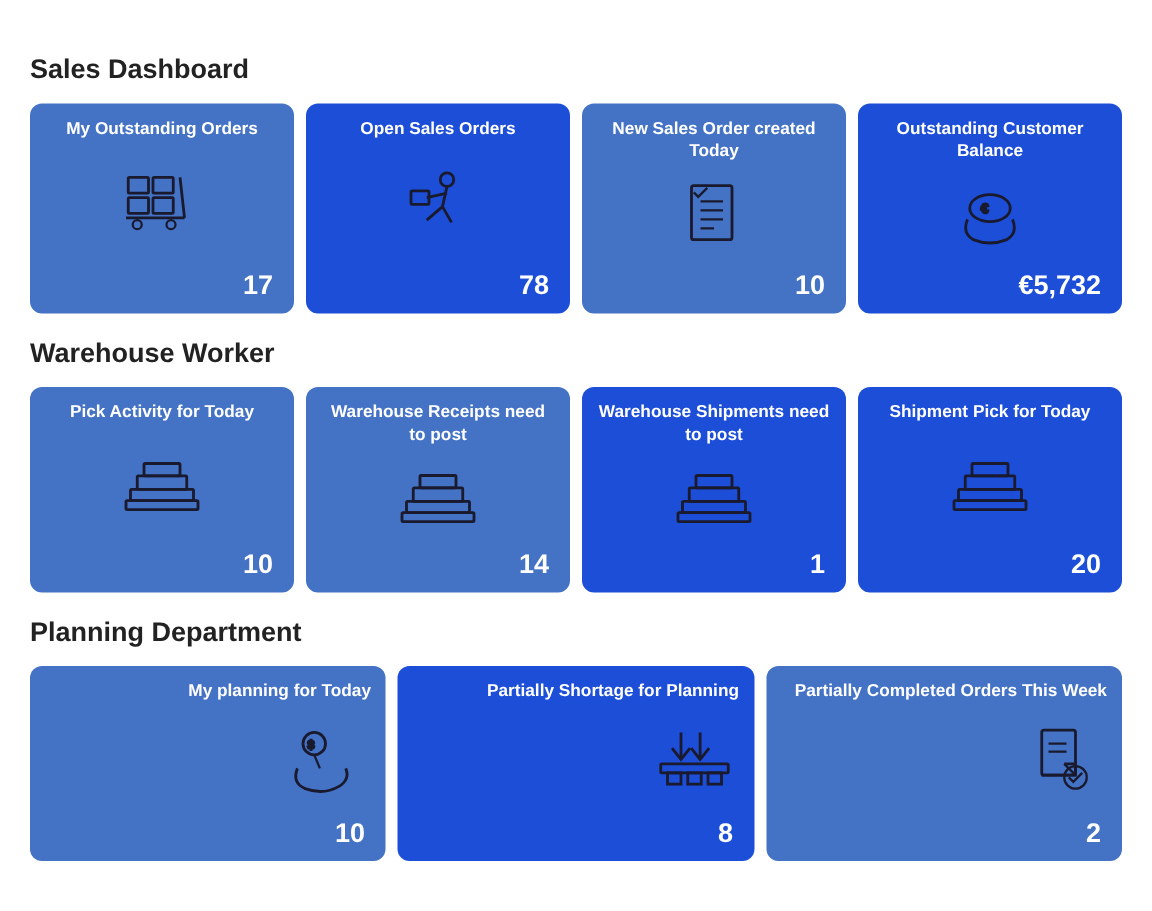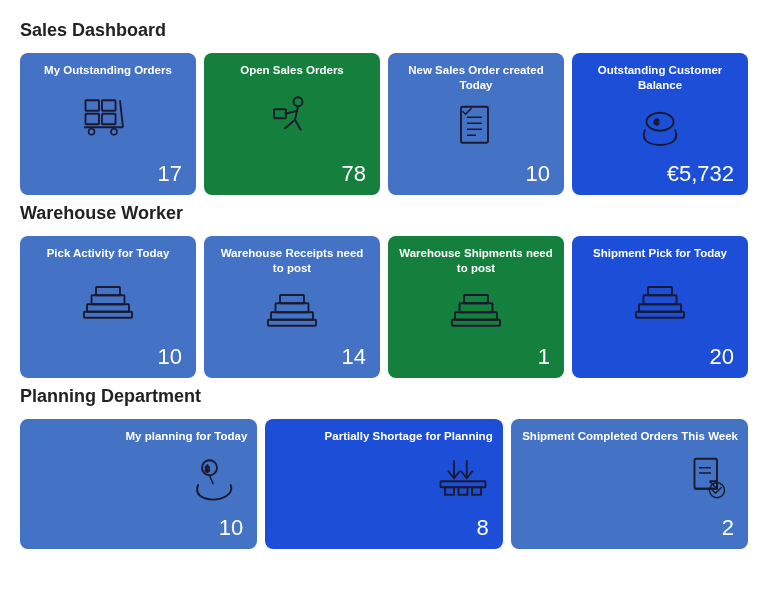--- a/index.html
+++ b/index.html
@@ -8,20 +8,21 @@
       background: #fff;
       padding: 20px;
       width: 768px;
       min-height: 607px;
     }
 
     .section-title {
       font-size: 18px;
       font-weight: bold;
       margin-bottom: 12px;
+      margin-top: 16px;
       color: #222;
     }
 
     .card-row {
       display: flex;
       gap: 8px;
       margin-bottom: 8px;
       flex-wrap: nowrap;
     }
 
@@ -31,21 +32,21 @@
       display: flex;
       flex-direction: column;
       justify-content: space-between;
       position: relative;
       cursor: pointer;
       flex: 1;
       min-height: 130px;
     }
 
     .card.blue { background-color: #4472C4; }
-    .card.green { background-color: #15803d; }
+    .card.green { background-color: #1d4ed8; }
     .card.red { background-color: #1d4ed8; }
 
     .card-label {
       font-size: 11.5px;
       color: #fff;
       font-weight: 600;
       text-align: center;
       line-height: 1.3;
     }
 
@@ -59,22 +60,22 @@
 
     .card-icon svg {
       width: 60px;
       height: 60px;
       fill: none;
       stroke: #1a1a2e;
       stroke-width: 2;
     }
 
     .card-value {
-      font-size: 22px;
-      font-weight: normal;
+      font-size: 18px;
+      font-weight: bold;
       color: #fff;
       text-align: right;
       padding-right: 4px;
     }
 
     
     .sales-row .card {
       min-height: 140px;
       justify-content: flex-end;
     }
@@ -251,21 +252,21 @@
           <polyline points="20,24 28,34 36,24" stroke="#1a1a2e" stroke-width="2.5" fill="none"></polyline>
           <line x1="45" y1="10" x2="45" y2="32" stroke="#1a1a2e" stroke-width="2.5"></line>
           <polyline points="37,24 45,34 53,24" stroke="#1a1a2e" stroke-width="2.5" fill="none"></polyline>
         </svg>
       </div>
       <div class="card-value">8</div>
     </div>
 
 
     <div class="card blue">
-      <div class="card-label">Shipment Completed Orders This Week</div>
+      <div class="card-label">Partially Completed Orders This Week</div>
       <div class="card-icon">
         <svg viewBox="0 0 80 70">
 
           <rect x="22" y="8" width="30" height="40" rx="2" stroke="#1a1a2e" stroke-width="2.5" fill="none"></rect>
 
           <path d="M42 38 L52 38 L52 48 L22 48 L22 48" stroke="#1a1a2e" stroke-width="2.5" fill="none"></path>
           <line x1="42" y1="38" x2="52" y2="48" stroke="#1a1a2e" stroke-width="2" fill="none"></line>
           <line x1="28" y1="20" x2="44" y2="20" stroke="#1a1a2e" stroke-width="2"></line>
           <line x1="28" y1="27" x2="44" y2="27" stroke="#1a1a2e" stroke-width="2"></line>
 

